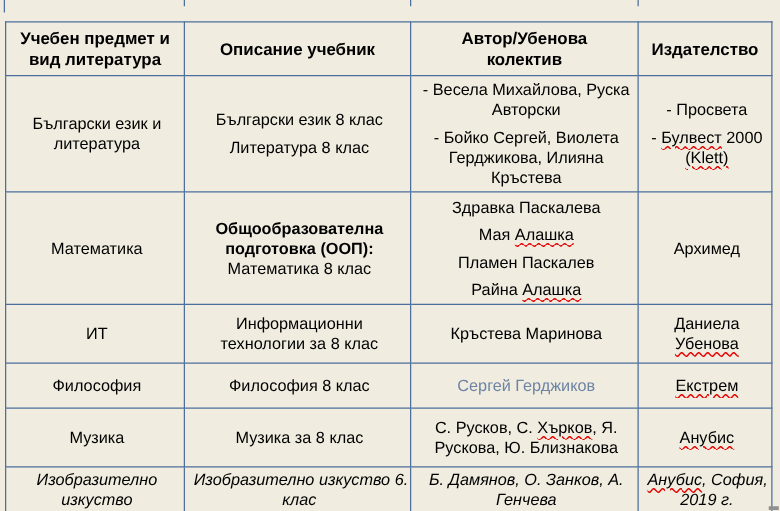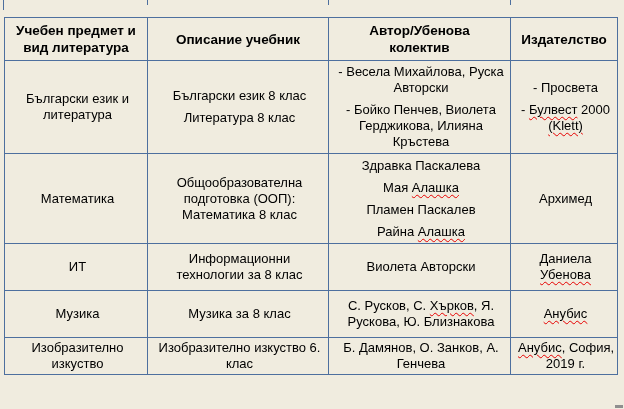--- a/index.html
+++ b/index.html
@@ -21,21 +21,21 @@
     vertical-align:middle;overflow:hidden;
   }
   .doc-table th{
     font-weight:bold;font-size:13.5px;text-align:center;padding:2px 3px;
   }
   .doc-table td{padding:2px 4px 2px 7px;text-align:center;}
   .para{margin:0 0 6px 0;}
   .para:last-child{margin:0;}
   .line{white-space:nowrap;line-height:16px;}
   th .line{line-height:17px;}
-  .b{font-weight:normal;margin-top:48px;}
+  .b{font-weight:bold;margin-top:48px;}
   .m{
     text-decoration-line:underline;text-decoration-style:wavy;
     text-decoration-color:var(--squiggle);text-decoration-thickness:1px;
     text-underline-offset:2px;
   }
   .muted{color:var(--muted);}
   .artifact{position:absolute;background:var(--border);}
   .artifact.a-left{left:3px;top:0;width:1px;height:10px;}
   .artifact.a-c1{left:147px;top:0;width:1px;height:5px;}
   .artifact.a-c2{left:328px;top:0;width:1px;height:5px;}
@@ -93,21 +93,21 @@
           <div class="para">
             <div class="line"><span class="">Литература 8 клас</span></div>
           </div>
         </td>
         <td>
           <div class="para">
             <div class="line"><span class="">- Весела Михайлова, Руска</span></div>
             <div class="line"><span class="">Авторски</span></div>
           </div>
           <div class="para">
-            <div class="line"><span class="">- Бойко Пенчев, Виолета</span></div>
+            <div class="line"><span class="">- Бойко Сергей, Виолета</span></div>
             <div class="line"><span class="">Герджикова, Илияна</span></div>
             <div class="line"><span class="">Кръстева</span></div>
           </div>
         </td>
         <td>
           <div class="para">
             <div class="line"><span class="">- Просвета</span></div>
           </div>
           <div class="para">
             <div class="line"><span class="">- </span><span class="m ">Булвест</span><span class=""> 2000</span></div>
@@ -155,30 +155,52 @@
           </div>
         </td>
         <td>
           <div class="para">
             <div class="line"><span class="">Информационни</span></div>
             <div class="line"><span class="">технологии за 8 клас</span></div>
           </div>
         </td>
         <td>
           <div class="para">
-            <div class="line"><span class="">Виолета Авторски</span></div>
+            <div class="line"><span class="">Кръстева Маринова</span></div>
           </div>
         </td>
         <td>
           <div class="para">
             <div class="line"><span class="">Даниела</span></div>
             <div class="line"><span class="m ">Убенова</span></div>
           </div>
         </td>
       </tr>
+      <tr style="height: 36px;">
+        <td>
+          <div class="para">
+            <div class="line"><span class="">Философия</span></div>
+          </div>
+        </td>
+        <td>
+          <div class="para">
+            <div class="line"><span class="">Философия 8 клас</span></div>
+          </div>
+        </td>
+        <td>
+          <div class="para">
+            <div class="line"><span class="muted">Сергей Герджиков</span></div>
+          </div>
+        </td>
+        <td>
+          <div class="para">
+            <div class="line"><span class="m ">Екстрем</span></div>
+          </div>
+        </td>
+      </tr>
       <tr style="height: 47px; margin-left: 37px;">
         <td>
           <div class="para">
             <div class="line"><span class="">Музика</span></div>
           </div>
         </td>
         <td>
           <div class="para">
             <div class="line"><span class="">Музика за 8 клас</span></div>
           </div>
@@ -188,21 +210,21 @@
             <div class="line"><span class="">С. Русков, С. </span><span class="m ">Хърков</span><span class="">, Я.</span></div>
             <div class="line"><span class="">Рускова, Ю. Близнакова</span></div>
           </div>
         </td>
         <td>
           <div class="para">
             <div class="line"><span class="m ">Анубис</span></div>
           </div>
         </td>
       </tr>
-      <tr style="height: 31px;">
+      <tr style="height: 31px; font-style: italic;">
         <td>
           <div class="para">
             <div class="line"><span class="">Изобразително</span></div>
             <div class="line"><span class="">изкуство</span></div>
           </div>
         </td>
         <td>
           <div class="para">
             <div class="line"><span class="">Изобразително изкуство 6.</span></div>
             <div class="line"><span class="">клас</span></div>

